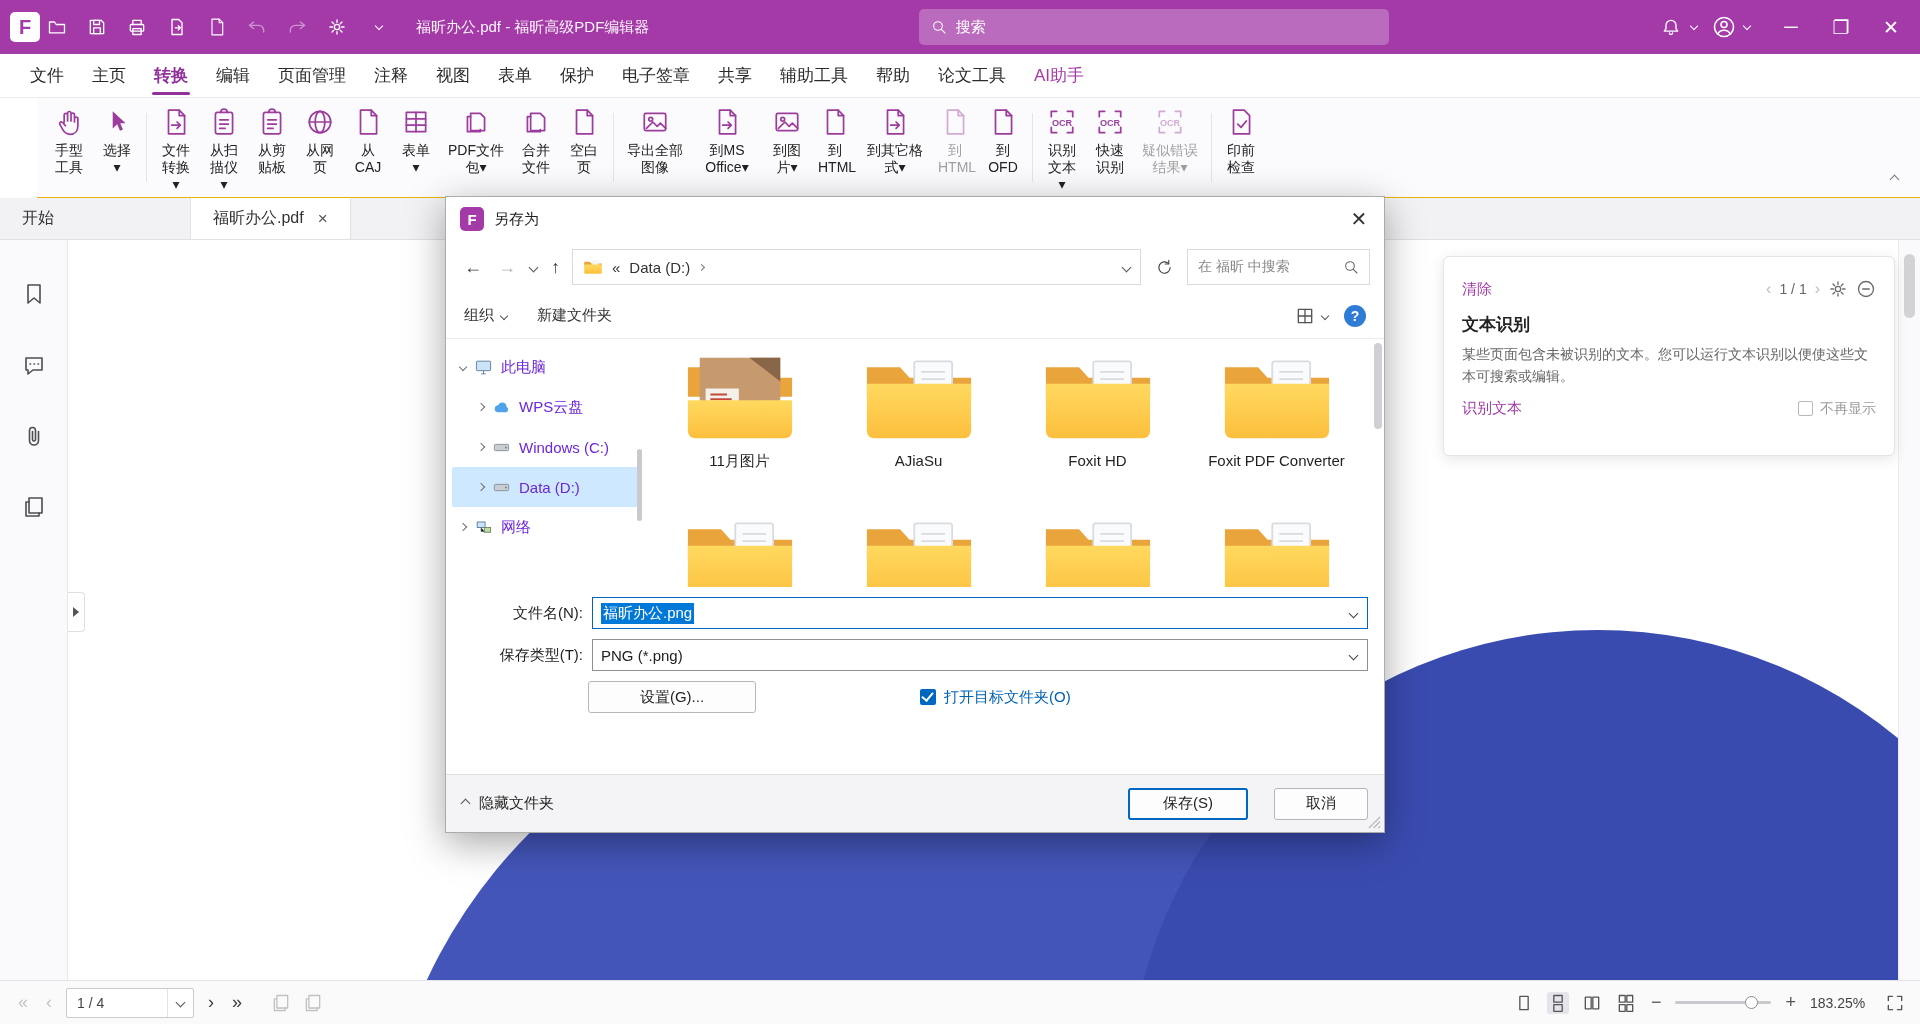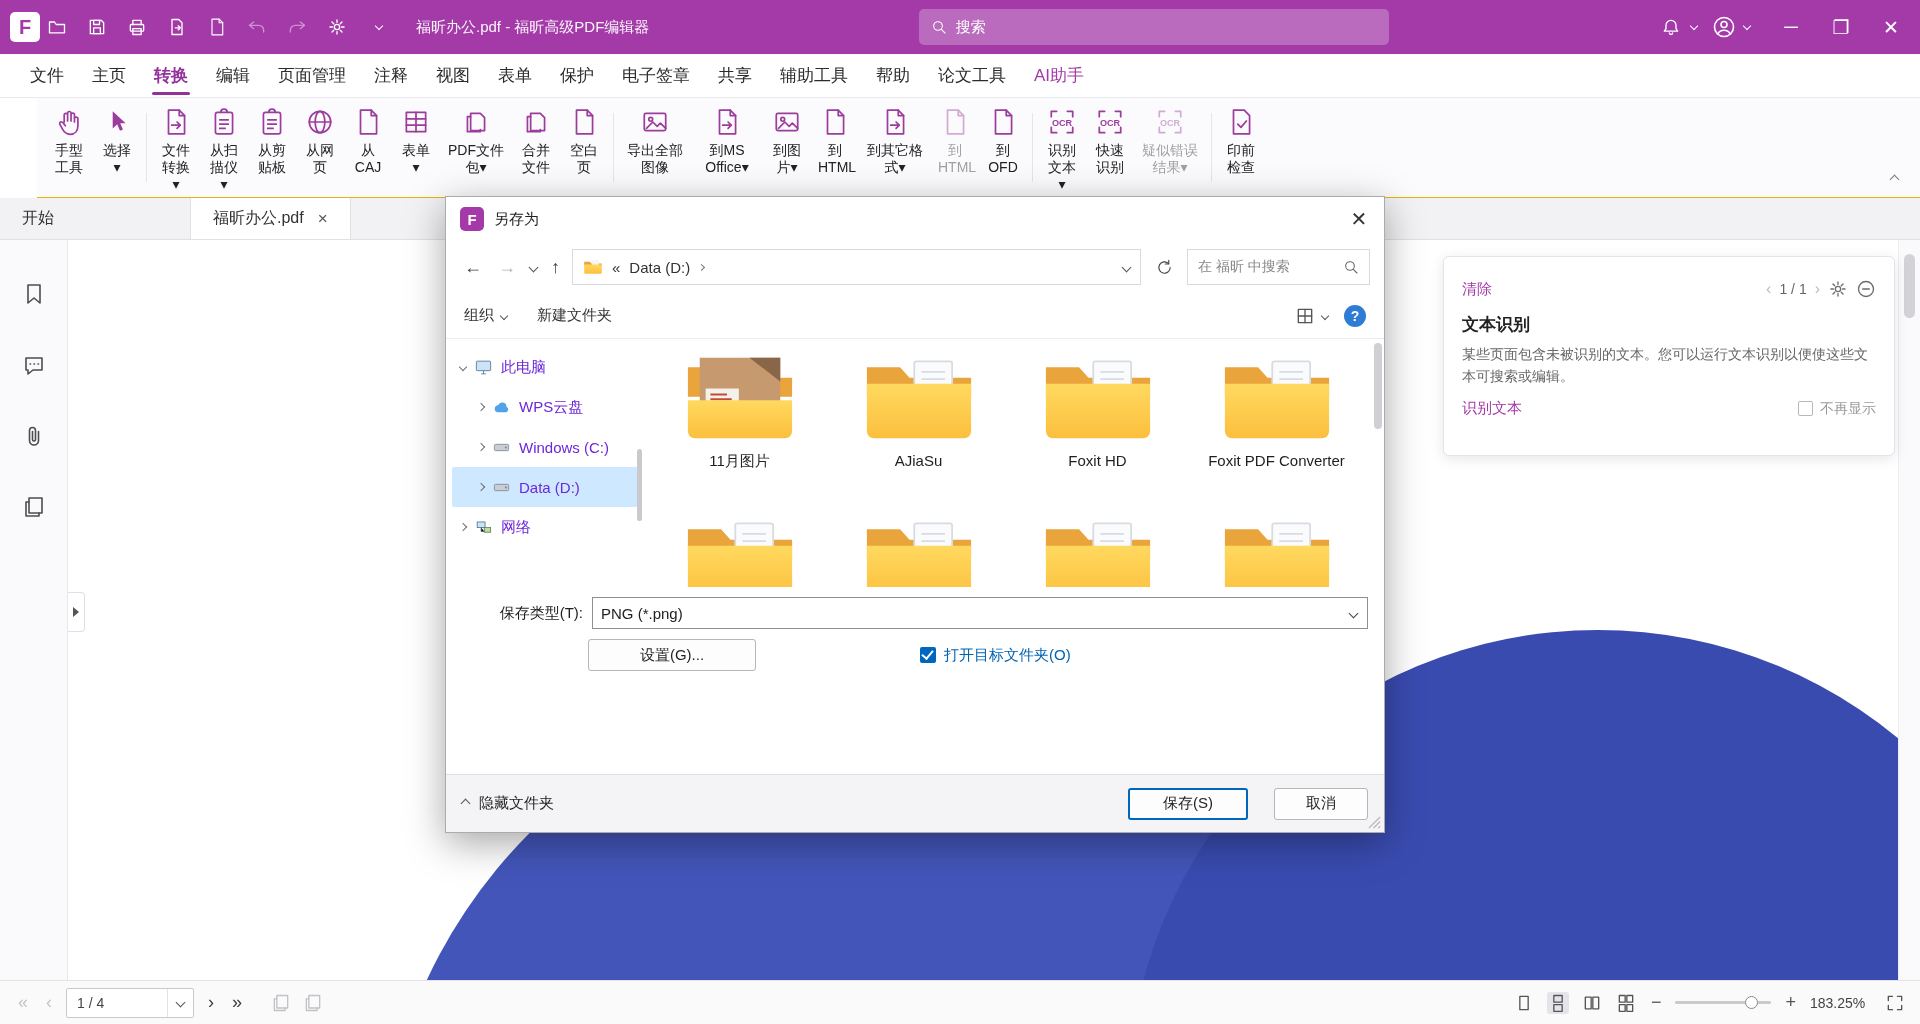--- a/index.html
+++ b/index.html
@@ -826,20 +826,27 @@
                 <use href="#i-folder"></use>
               </svg>
             </div>
         </div>
         <div class="files-scroll"></div>
       </div>
     </div>
 
     <div class="dlg-fields">
       <div class="frow">
+        <span class="flabel">文件名(N):</span>
+        <div class="combo focus">
+          <span class="seltext">福昕办公.png</span>
+          <span class="carrow"></span>
+        </div>
+      </div>
+      <div class="frow">
         <span class="flabel">保存类型(T):</span>
         <div class="combo">
           <span>PNG (*.png)</span>
           <span class="carrow"></span>
         </div>
       </div>
     </div>
 
     <div class="dlg-actions">
       <div class="btn settings">

